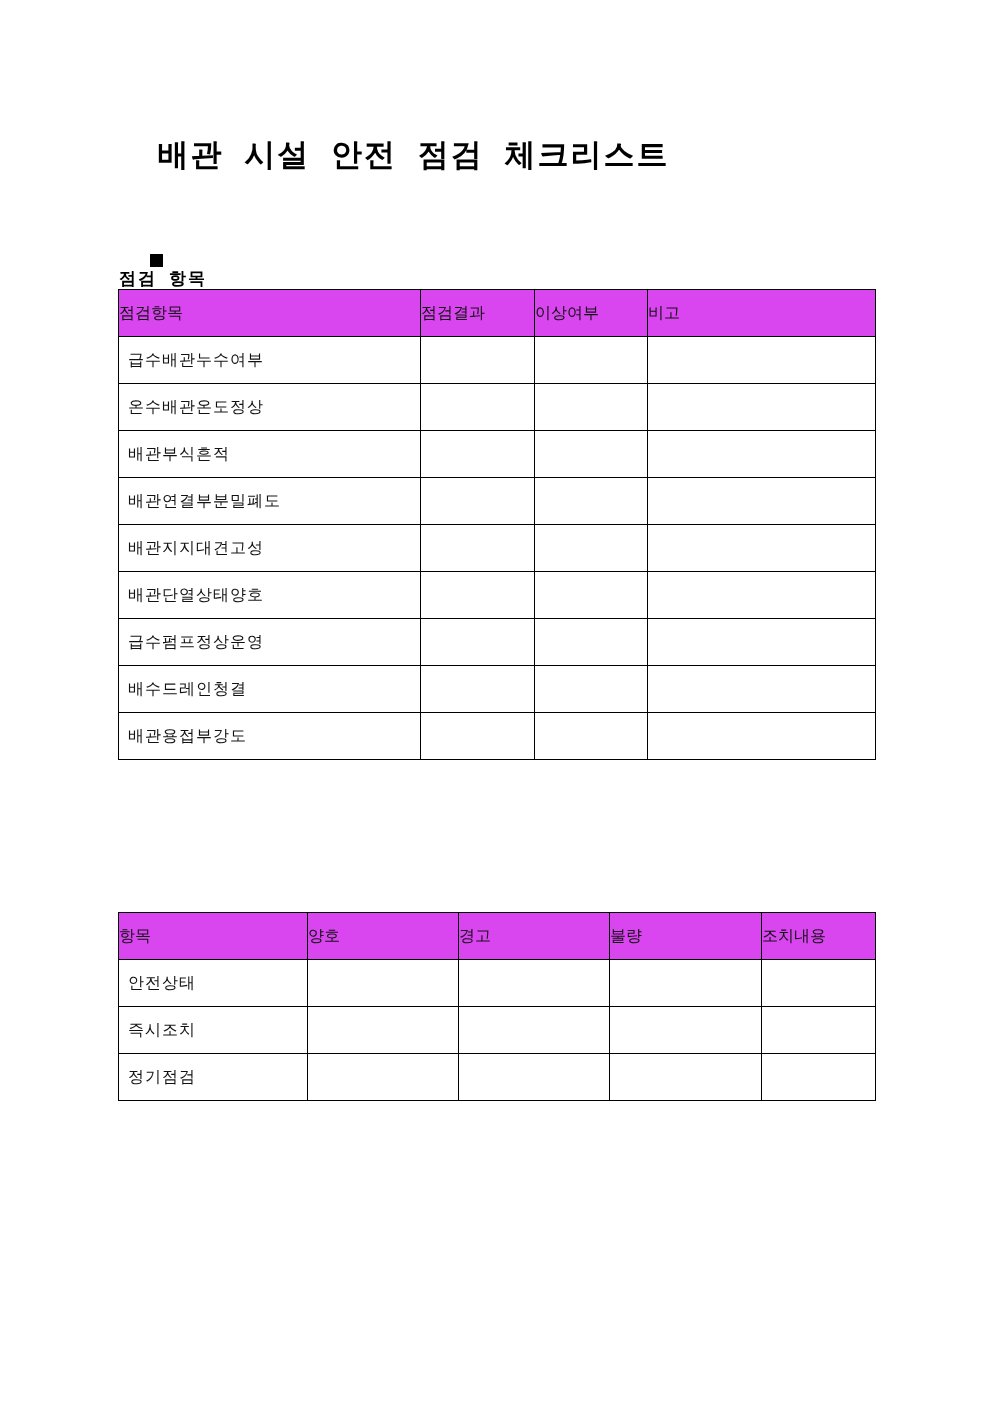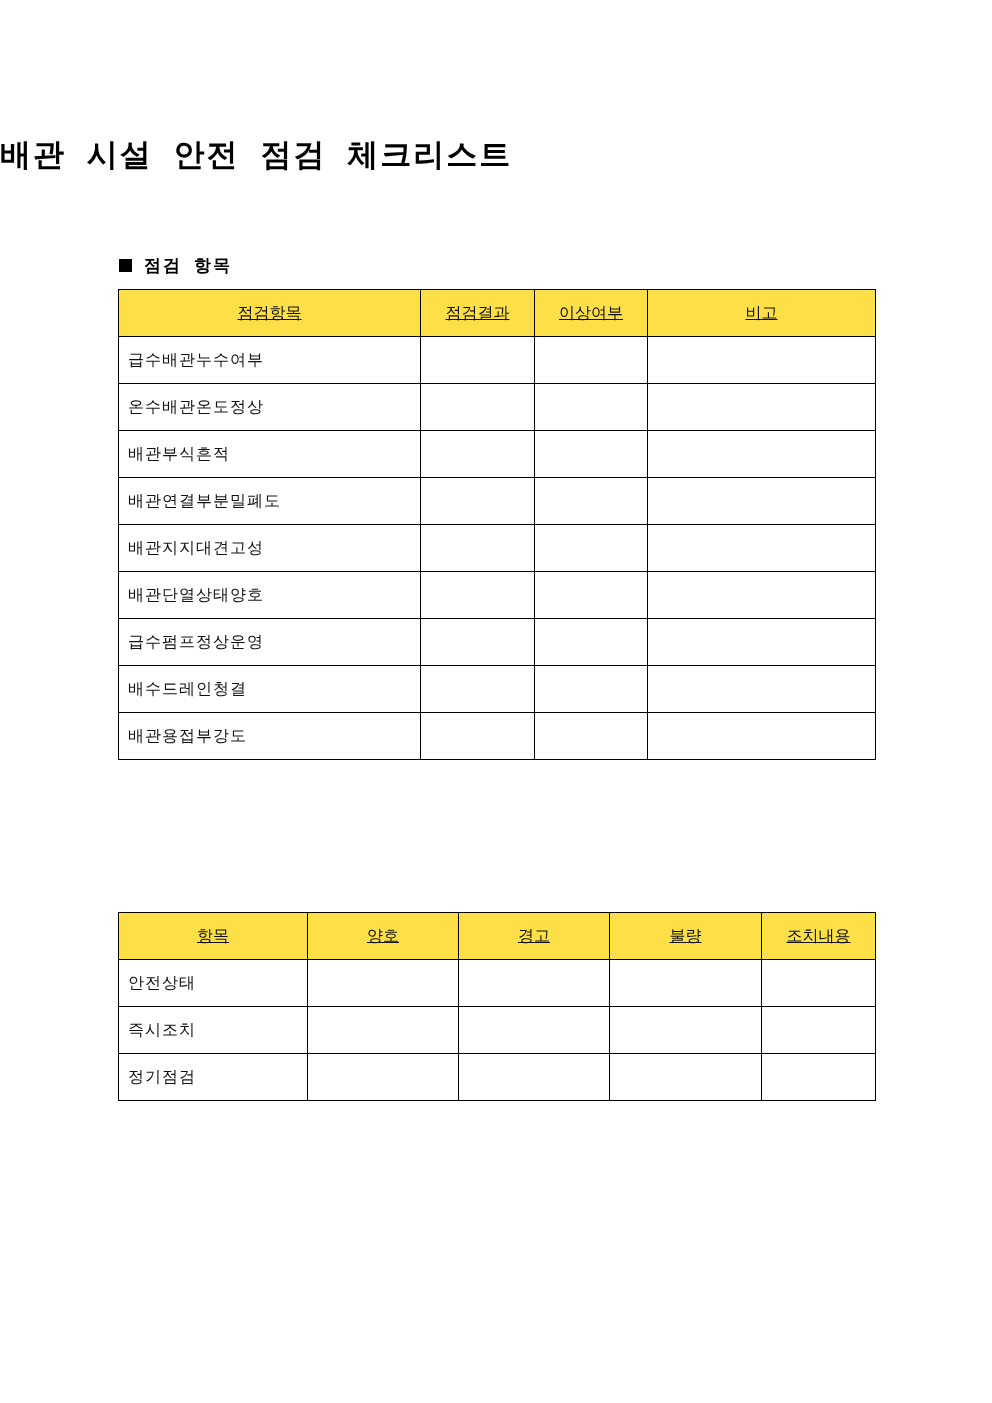--- a/index.html
+++ b/index.html
@@ -3,41 +3,41 @@
 <meta charset="utf-8">
 <style>
   html, body { margin: 0; padding: 0; background: #ffffff; }
   body {
     width: 992px; height: 1403px; position: relative; overflow: hidden;
     font-family: "DejaVu Sans", "Liberation Sans", sans-serif;
     color: #111111;
   }
   .title {
     position: absolute; left: 0; top: 134px; width: 827px;
-    text-align: left; font-size: 31px; font-weight: bold;
+    text-align: center; font-size: 31px; font-weight: bold;
     letter-spacing: 2px; word-spacing: 8px; color: #000;
   }
   .section-head {
     position: absolute; left: 119px; font-size: 17px; font-weight: bold;
-    display: flex; align-items: center; color: #000;
+    display: flex; align-items: center; color: #000; flex-direction: column;
   }
   .section-head .sq {
     display: inline-block; width: 13px; height: 13px; background: #000;
     margin-right: 12px;
   }
   .section-head .txt { letter-spacing: 2px; word-spacing: 4px; }
   table.grid {
     position: absolute; left: 118px; border-collapse: collapse;
     table-layout: fixed; font-size: 16px;
   }
   table.grid th, table.grid td {
     border: 1px solid #000; padding: 0; height: 46px;
   }
   table.grid th {
-    background: #fde047; font-weight: normal; text-align: center; text-decoration: underline;
+    background: #d946ef; font-weight: normal; text-align: left;
   }
   table.grid td.label { text-align: left; padding-left: 9px; letter-spacing: 1px; }
   #t1 { top: 289px; width: 757px; }
   #t2 { top: 912px; width: 757px; }
 </style>
 </head>
 <body>
 
 <div class="title">배관 시설 안전 점검 체크리스트</div>
 

